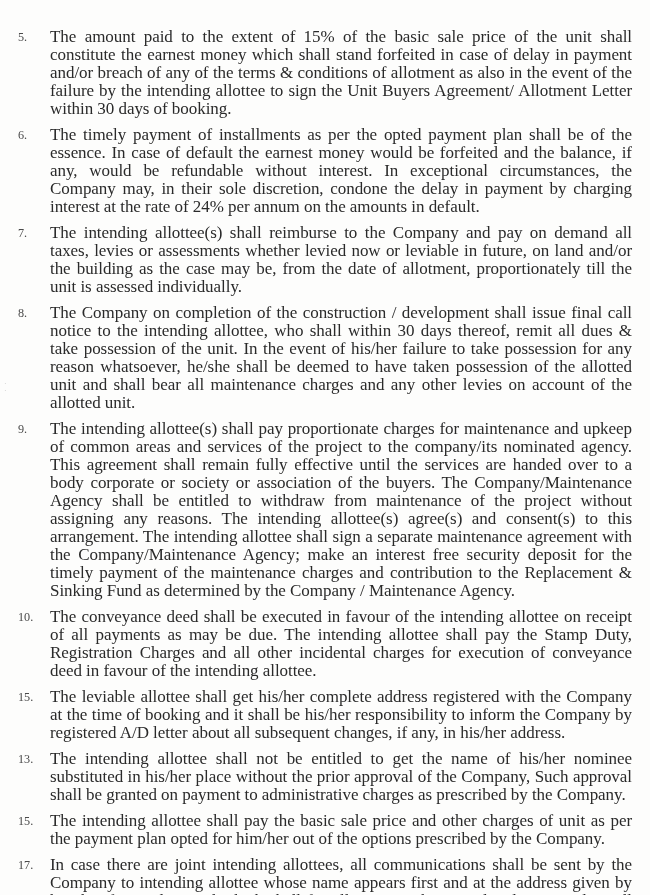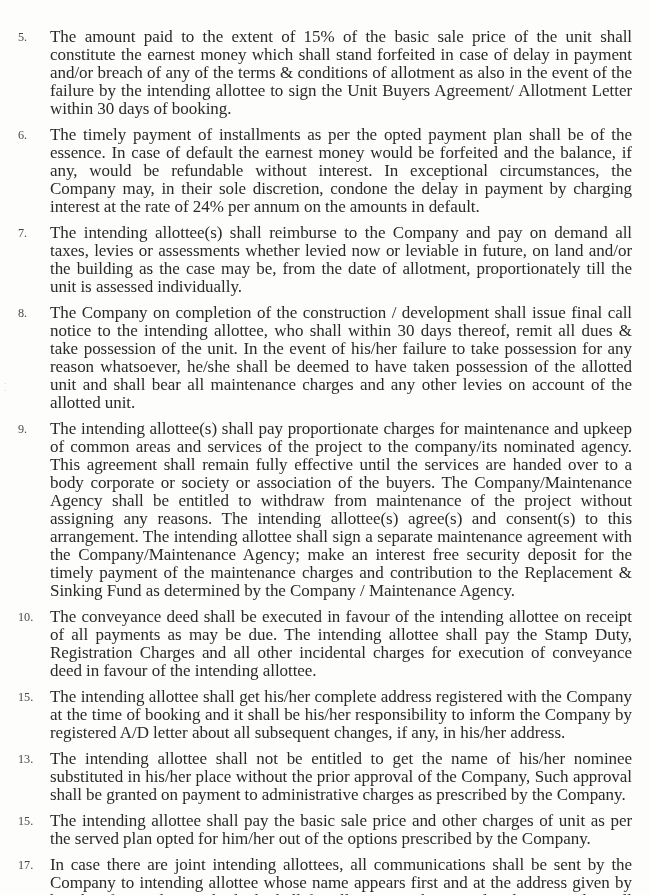--- a/index.html
+++ b/index.html
@@ -94,33 +94,33 @@
       <div class="clause-text">The intending allottee(s) shall pay proportionate charges for maintenance and upkeep of common areas and services of the project to the company/its nominated agency. This agreement shall remain fully effective until the services are handed over to a body corporate or society or association of the buyers. The Company/Maintenance Agency shall be entitled to withdraw from maintenance of the project without assigning any reasons. The intending allottee(s) agree(s) and consent(s) to this arrangement. The intending allottee shall sign a separate maintenance agreement with the Company/Maintenance Agency; make an interest free security deposit for the timely payment of the maintenance charges and contribution to the Replacement &amp; Sinking Fund as determined by the Company / Maintenance Agency.</div>
     </div>
 
     <div class="clause">
       <div class="clause-num">10.</div>
       <div class="clause-text">The conveyance deed shall be executed in favour of the intending allottee on receipt of all payments as may be due. The intending allottee shall pay the Stamp Duty, Registration Charges and all other incidental charges for execution of conveyance deed in favour of the intending allottee.</div>
     </div>
 
     <div class="clause">
       <div class="clause-num">15.</div>
-      <div class="clause-text">The intending allottee shall get his/her complete address registered with the Company at the time of booking and it shall be his/her responsibility to inform the Company by registered A/D letter about all subsequent changes, if any, in his/her address.</div>
+      <div class="clause-text">The leviable allottee shall get his/her complete address registered with the Company at the time of booking and it shall be his/her responsibility to inform the Company by registered A/D letter about all subsequent changes, if any, in his/her address.</div>
     </div>
 
 
     <div class="clause">
       <div class="clause-num">13.</div>
       <div class="clause-text">The intending allottee shall not be entitled to get the name of his/her nominee substituted in his/her place without the prior approval of the Company, Such approval shall be granted on payment to administrative charges as prescribed by the Company.</div>
     </div>
 
 
     <div class="clause">
       <div class="clause-num">15.</div>
-      <div class="clause-text">The intending allottee shall pay the basic sale price and other charges of unit as per the served plan opted for him/her out of the options prescribed by the Company.</div>
+      <div class="clause-text">The intending allottee shall pay the basic sale price and other charges of unit as per the payment plan opted for him/her out of the options prescribed by the Company.</div>
     </div>
 
 
     <div class="clause">
       <div class="clause-num">17.</div>
       <div class="clause-text">In case there are joint intending allottees, all communications shall be sent by the Company to intending allottee whose name appears first and at the address given by him/her for mailing and which shall for all purposes be considered as served on all the intending allottees and no separate communication shall be necessary to the other named intending allottee.</div>
     </div>
 
   </div>
 </div>

